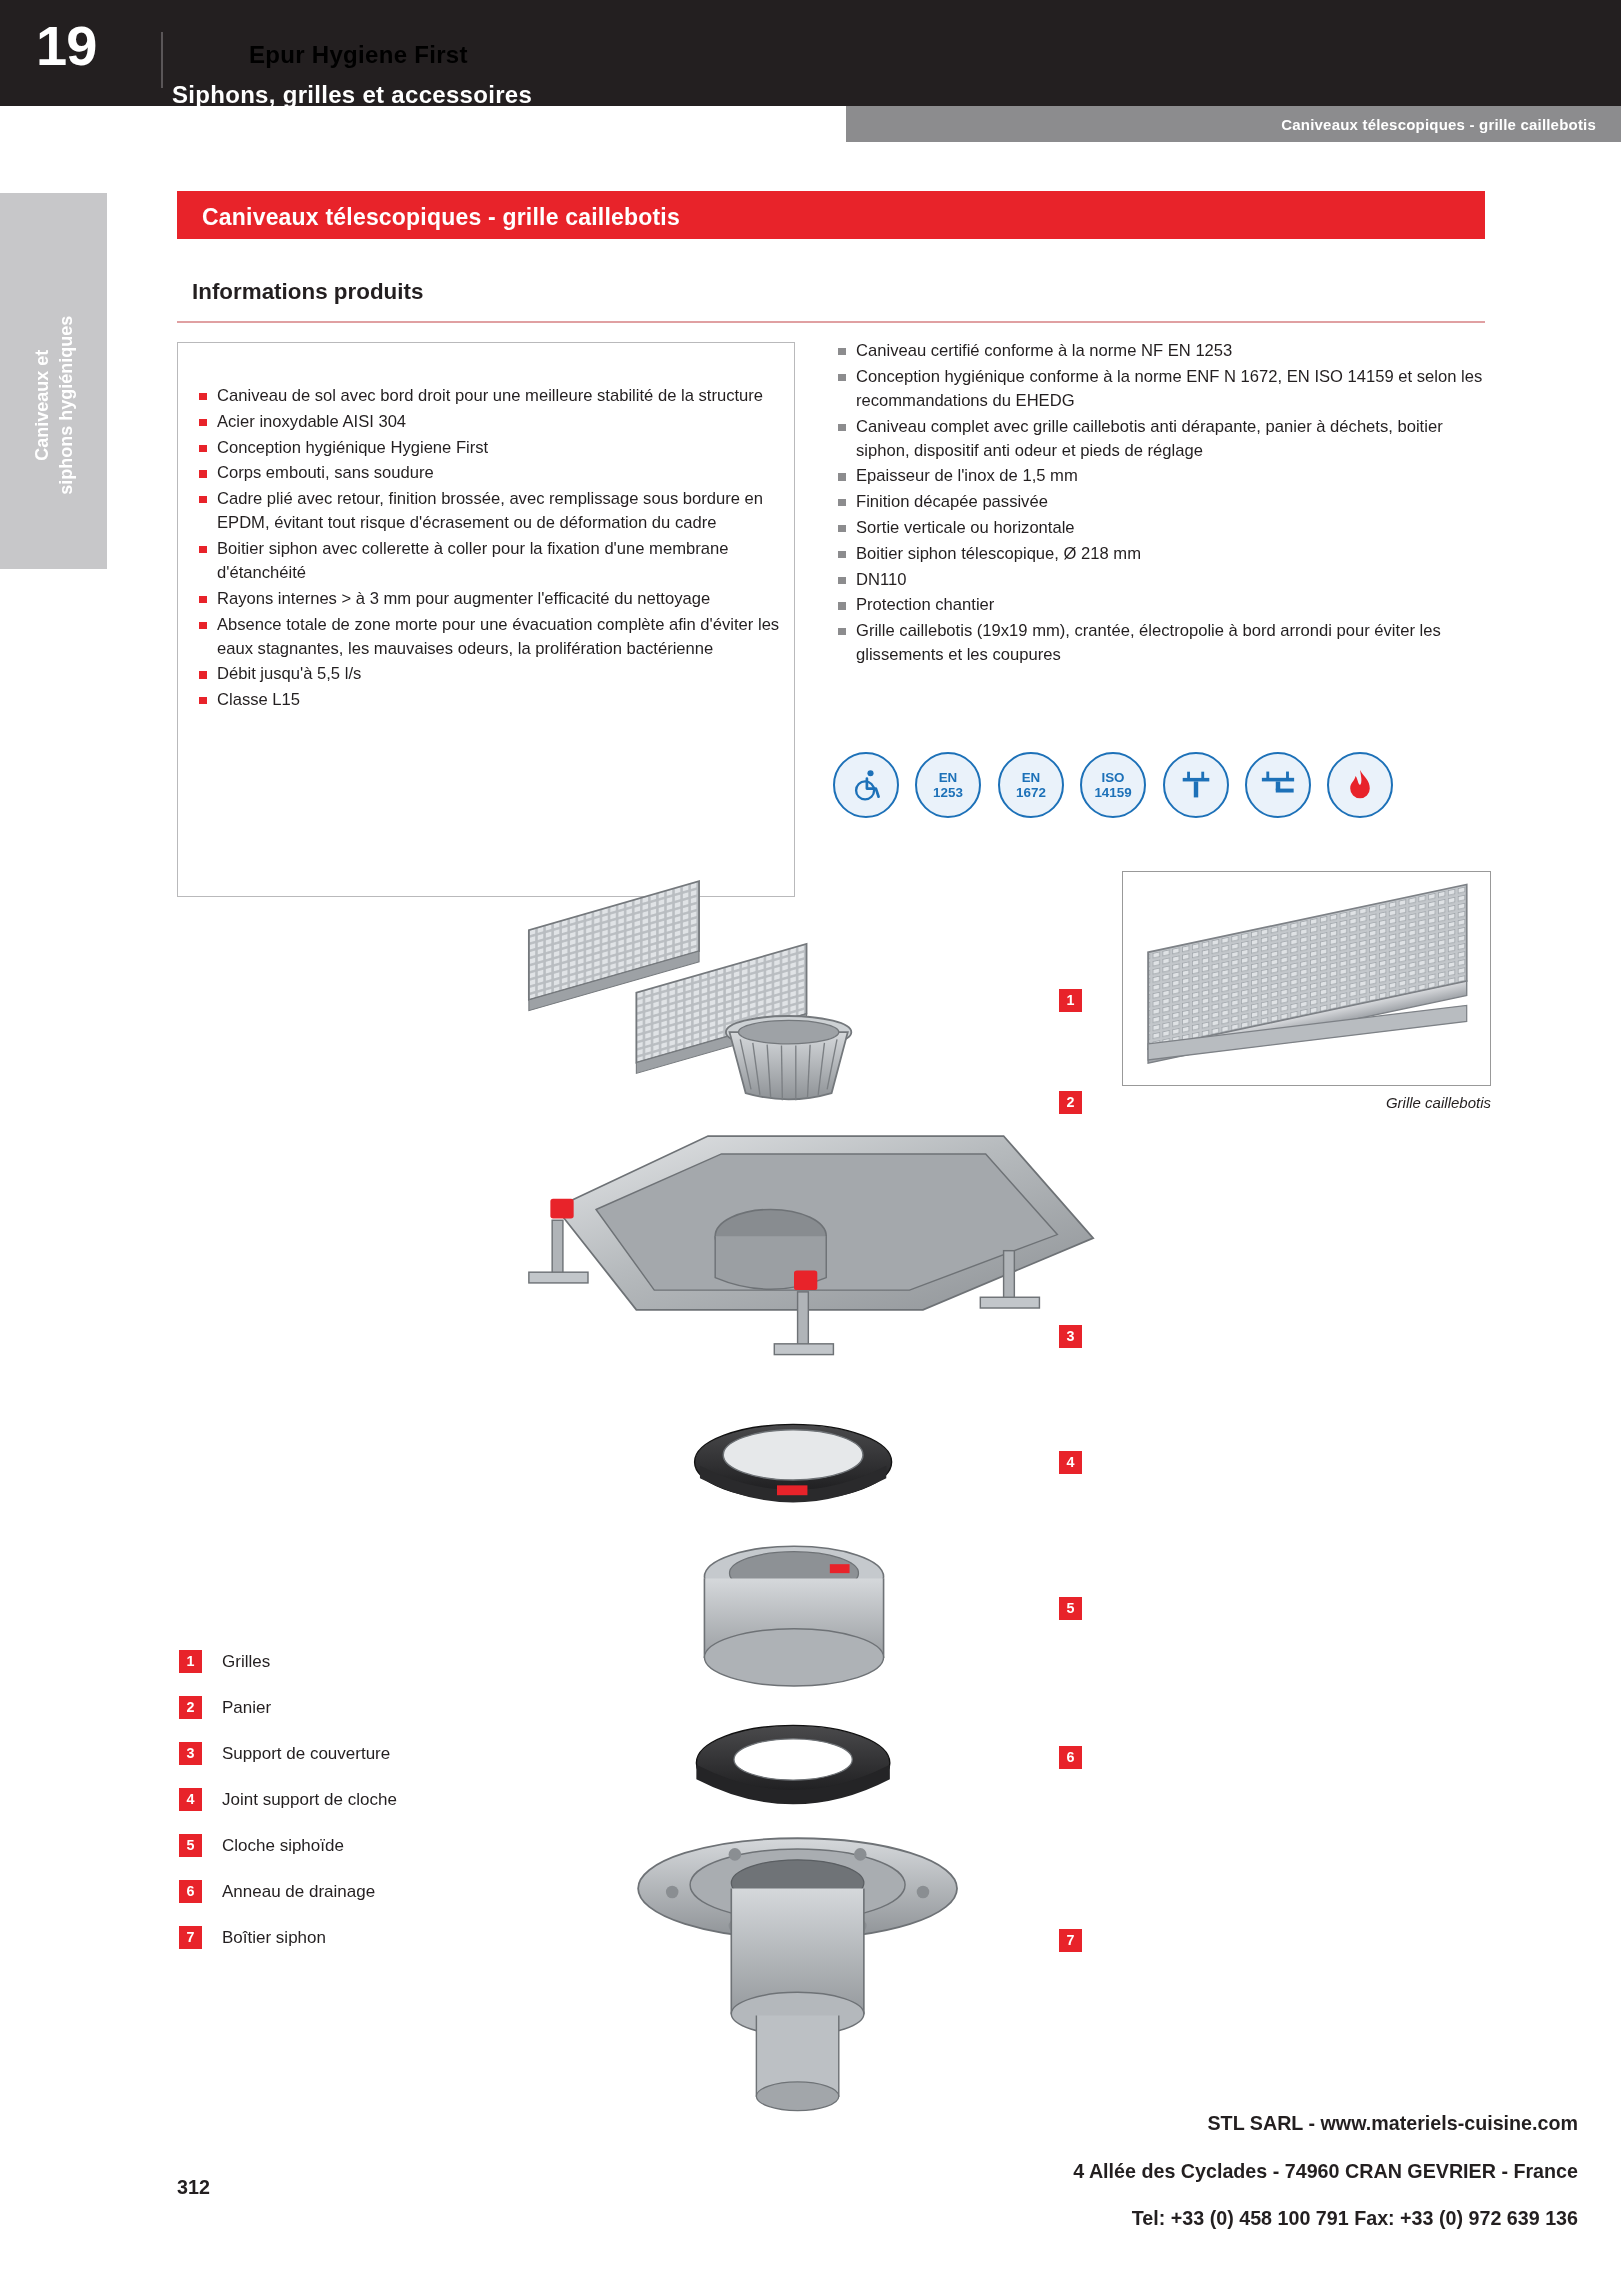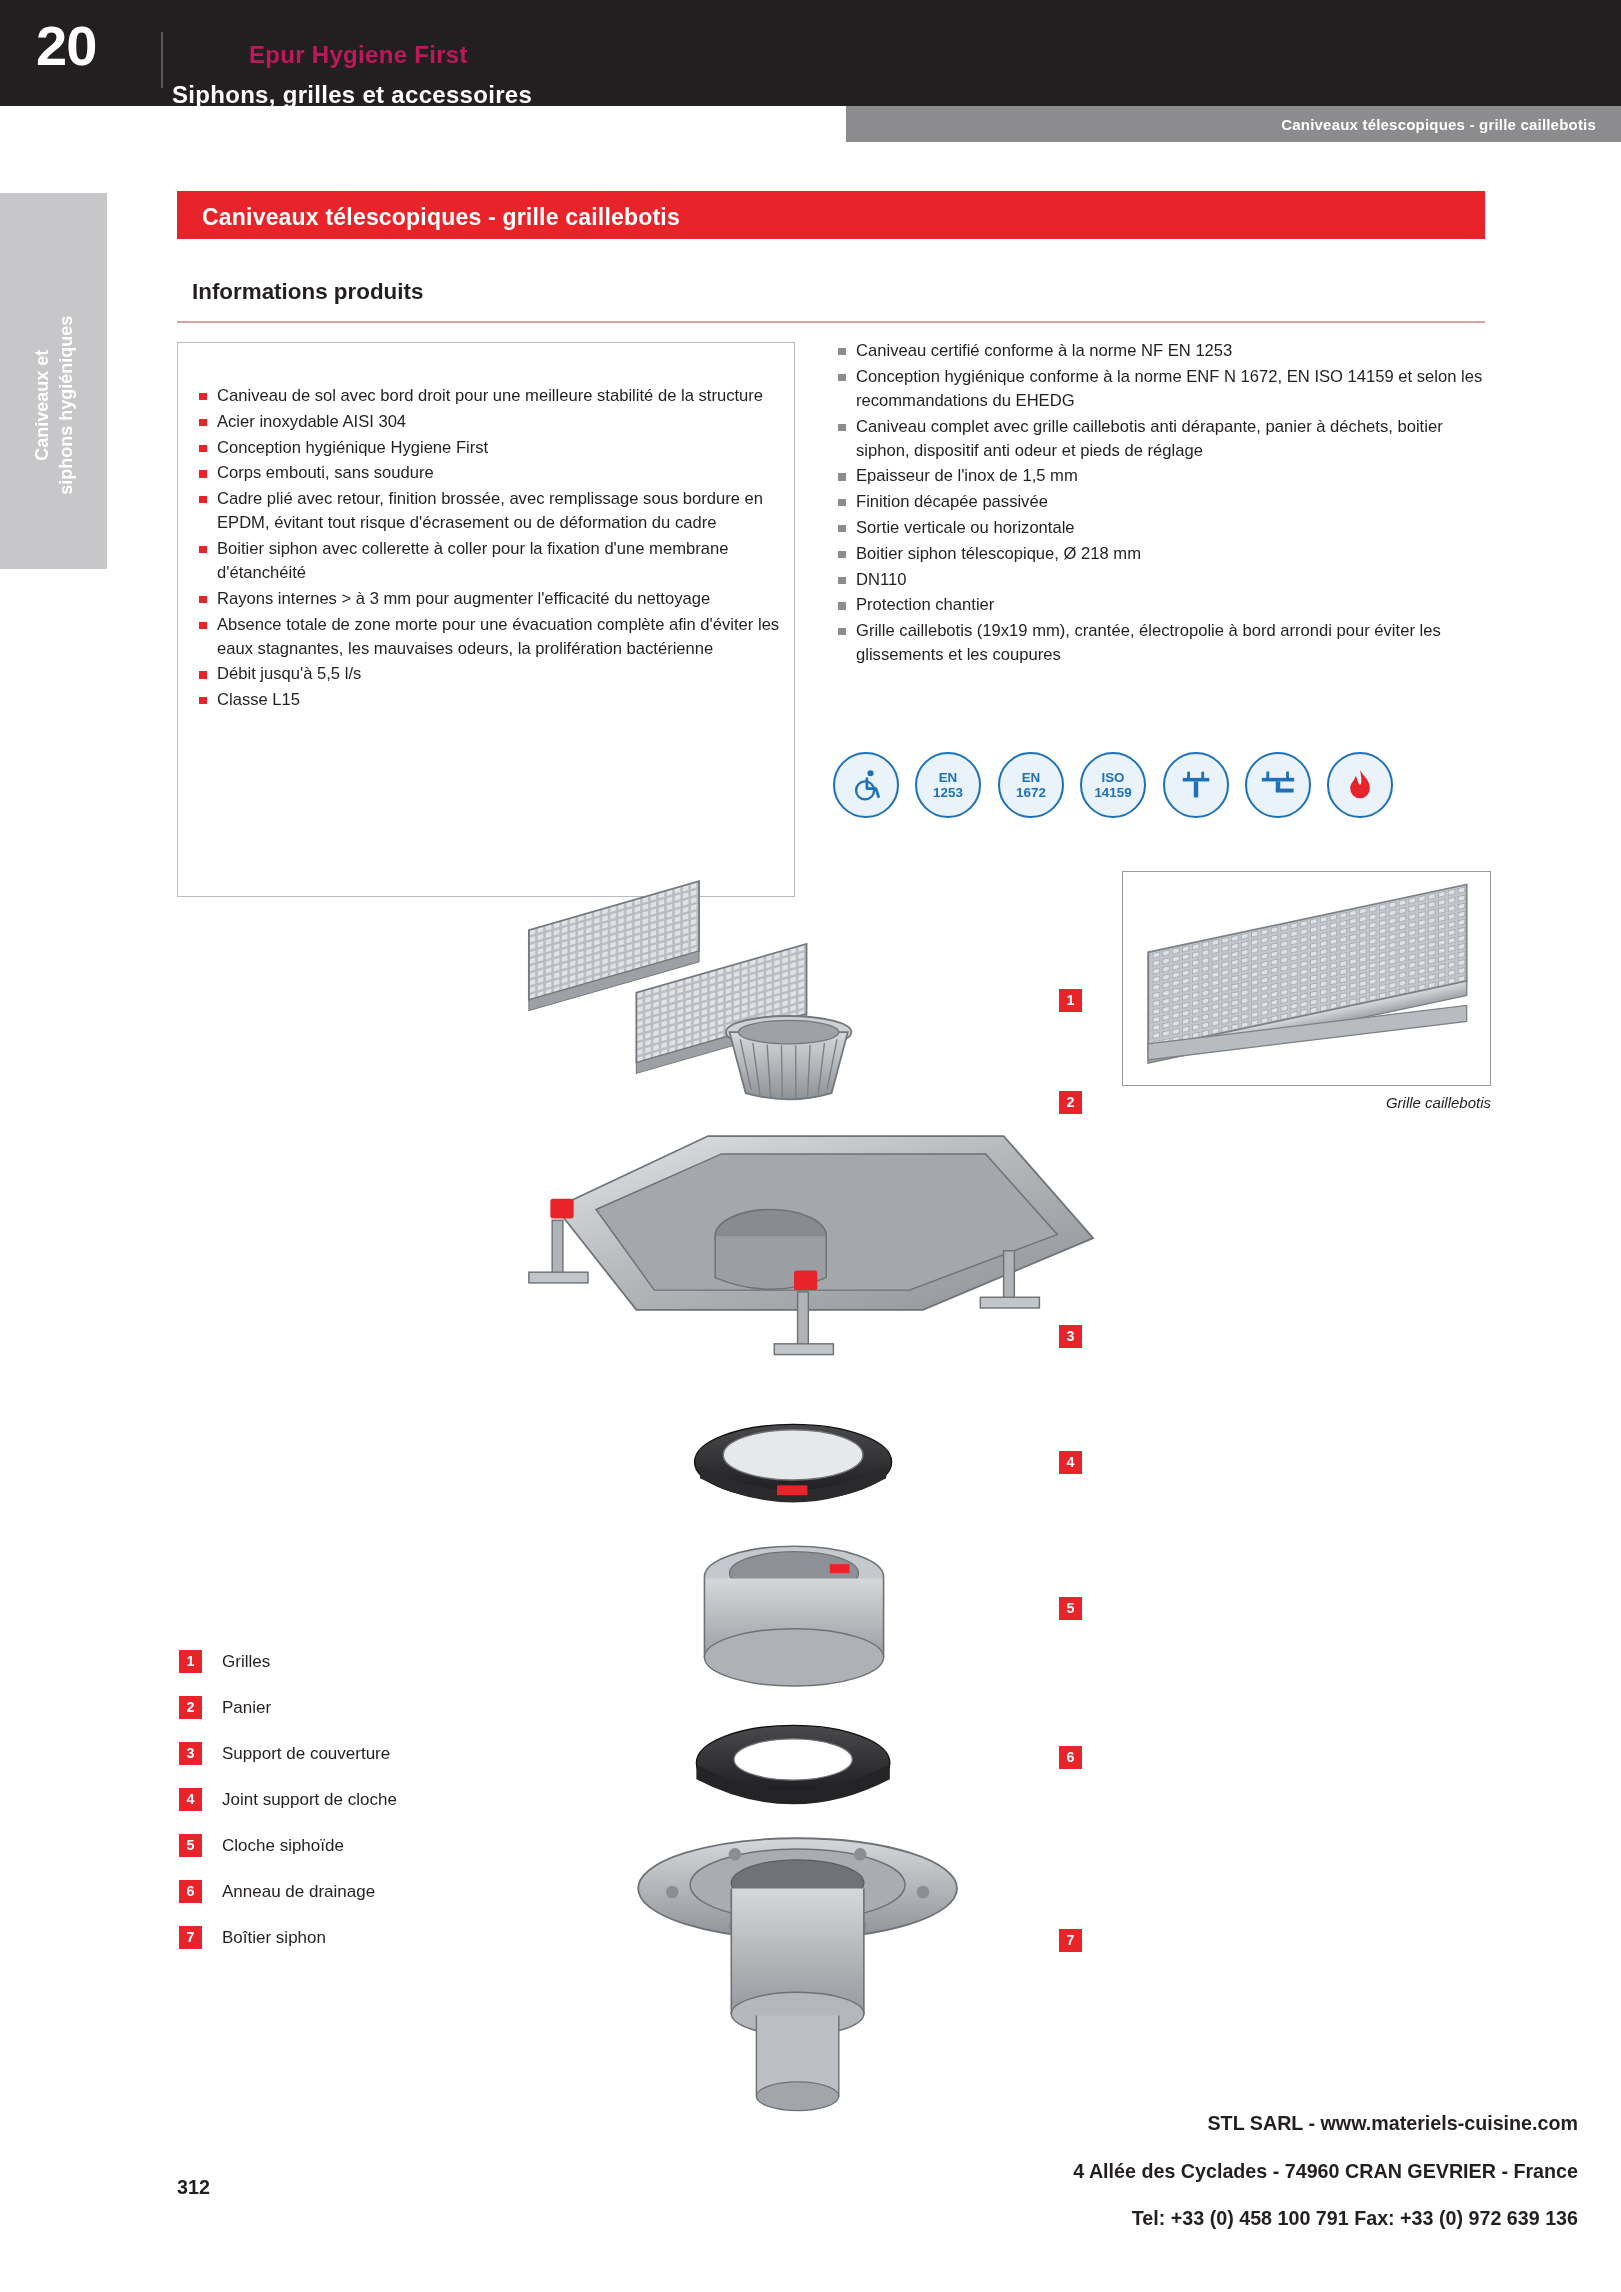--- a/index.html
+++ b/index.html
@@ -39,21 +39,21 @@
     position: absolute;
     top: 32px; left: 161px;
     width: 1.8px; height: 56px;
     background: #5a5658;
   }
   .brand-title {
     position: absolute;
     top: 41px; left: 249px;
     font-size: 24px;
     font-weight: bold;
-    color: #be185d;
+    color: #000000;
     letter-spacing: 0.3px;
   }
   .brand-sub {
     position: absolute;
     top: 81px; left: 172px;
     font-size: 24px;
     font-weight: bold;
     color: #ffffff;
     letter-spacing: 0.3px;
   }
@@ -307,21 +307,21 @@
     font-weight: bold;
     color: #231f20;
   }
 </style>
 </head>
 <body>
 
 <div class="page">
 
   <div class="header-band"></div>
-  <div class="chapter-number">20</div>
+  <div class="chapter-number">19</div>
   <div class="header-rule"></div>
   <div class="brand-title">Epur Hygiene First</div>
   <div class="brand-sub">Siphons, grilles et accessoires</div>
   <div class="header-tab">
     <span>Caniveaux télescopiques - grille caillebotis</span>
   </div>
 
   <div class="side-tab">
     <div class="side-tab-text">
       <span id="side-label-line">Caniveaux et<br>siphons hygiéniques</span>

